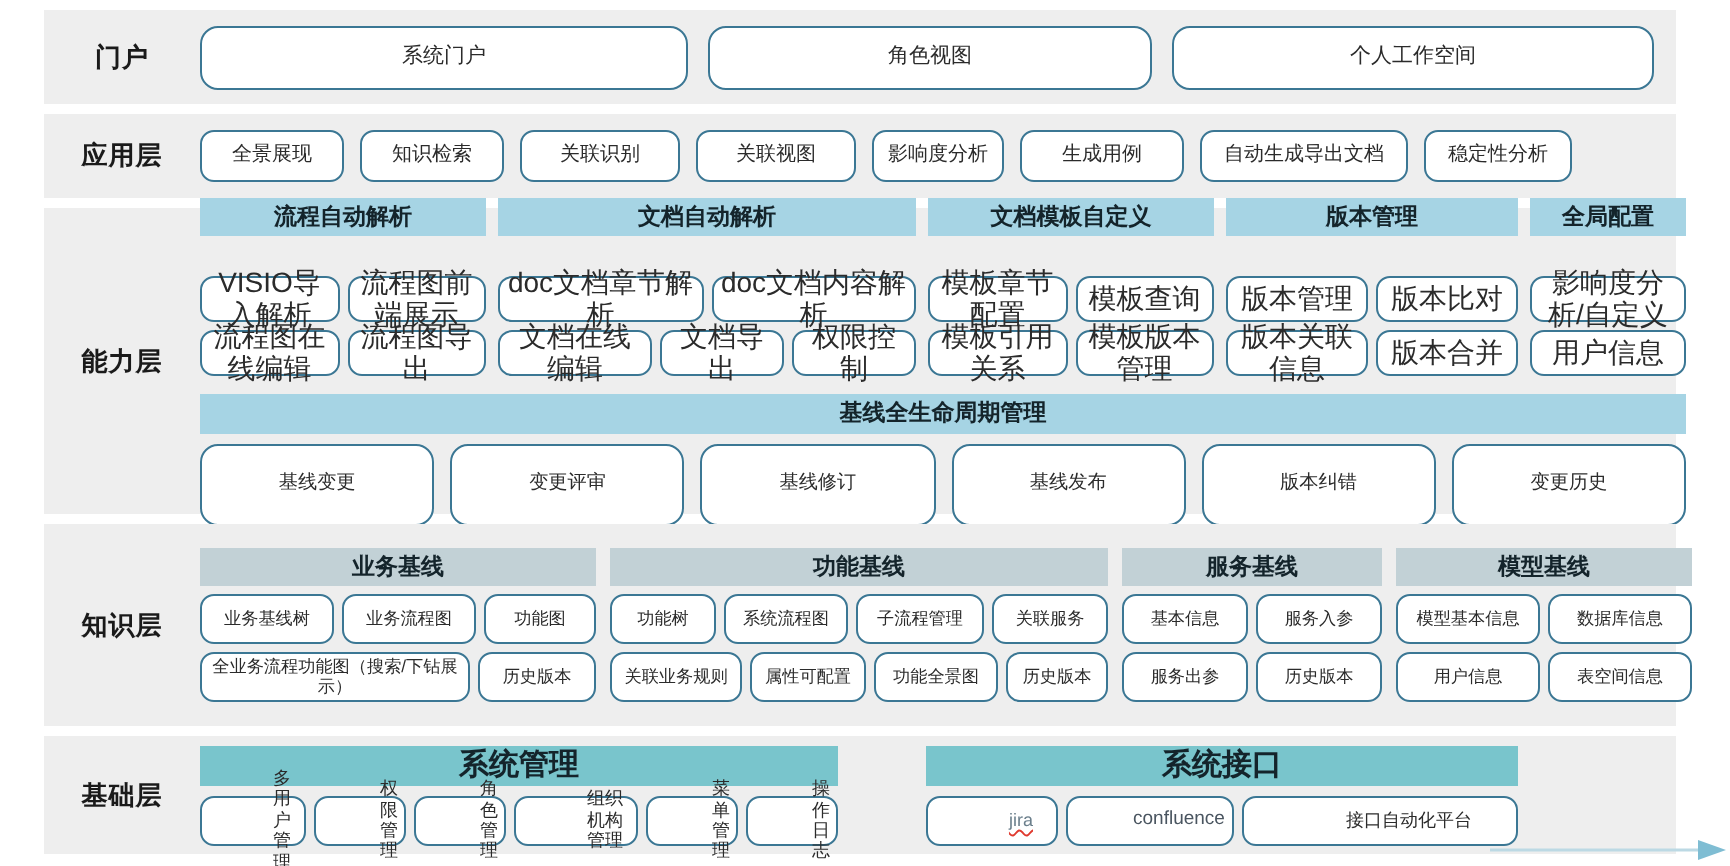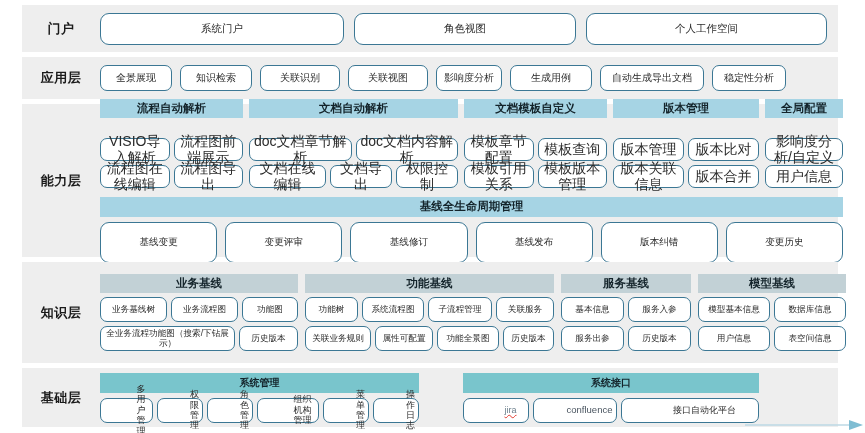--- a/index.html
+++ b/index.html
@@ -97,21 +97,21 @@
   }
   .know-col .pill{height:25px;font-size:8.6px;}
 
   
   #row-base{top:368px;height:59px;}
   .base-cols{display:flex;gap:44px;align-items:flex-start;}
   .base-col{display:flex;flex-direction:column;gap:5px;}
   .base-head{
     height:20px;background:#79c5cc;
     display:flex;align-items:center;justify-content:center;
-    font-size:10px;font-weight:bold;color:#14242b;
+    font-size:15px;font-weight:bold;color:#14242b;
   }
   .base-col .pill{height:25px;font-size:9px;padding-left:32px;}
 
   .jira-text{color:#6b7f8c;position:relative;display:inline-block;
     text-decoration:underline wavy #e03a2f;text-decoration-skip-ink:none;}
   .conf-text{color:#4a5560;font-size:9.5px;}
 
   
   .deco{position:absolute;right:0;bottom:2px;width:120px;height:14px;}
 </style>

